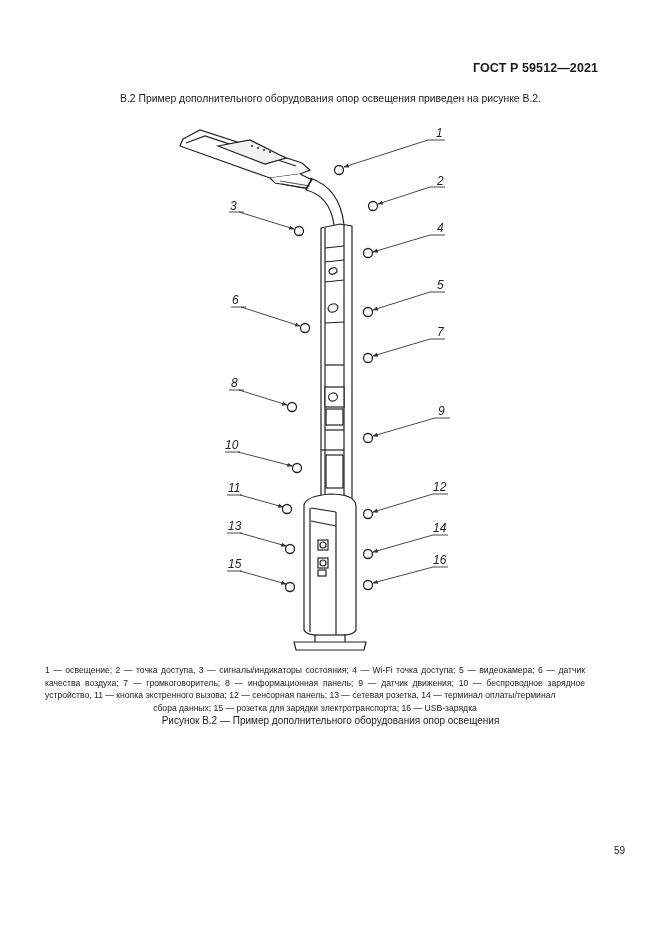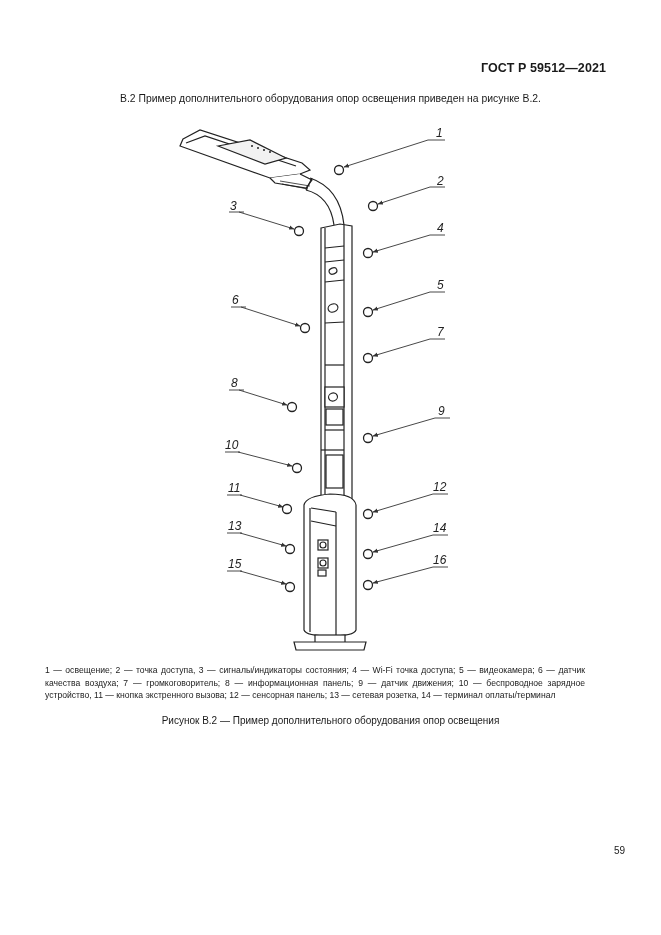--- a/index.html
+++ b/index.html
@@ -1,21 +1,21 @@
 <!DOCTYPE html>
 <html><head>
 <meta charset="utf-8">
 <style>
   html, body { margin: 0; padding: 0; }
   body {
     width: 661px; height: 935px; background: #ffffff; position: relative;
     font-family: "Liberation Sans", sans-serif; color: #1a1a1a; overflow: hidden;
   }
   .std-number {
-    position: absolute; left: 473px; top: 61px; font-size: 12.5px; font-weight: bold; letter-spacing: 0.1px; margin-left: 8px;
+    position: absolute; left: 473px; top: 61px; font-size: 12.5px; font-weight: bold; letter-spacing: 0.1px;
   }
   .intro {
     position: absolute; left: 76px; top: 93px; font-size: 10.4px; margin-left: 44px;
   }
   .figure {
     position: absolute; left: 0; top: 0; width: 661px; height: 660px;
   }
   .legend {
     position: absolute; left: 45px; top: 664px; width: 540px; font-size: 8.6px; line-height: 12.6px;
     text-align: justify; color: #222;
@@ -188,17 +188,18 @@
     <text class="callout-num" x="433" y="532">14</text>
     <text class="callout-num" x="228" y="568">15</text>
     <text class="callout-num" x="433" y="564">16</text>
   </g>
 </svg>
 
 <div class="legend">
   <span>1 — освещение; 2 — точка доступа, 3 — сигналы/индикаторы состояния; 4 — Wi-Fi точка доступа; 5 — видеокамера; 6 — датчик</span>
   <span>качества воздуха; 7 — громкоговоритель; 8 — информационная панель; 9 — датчик движения; 10 — беспроводное зарядное</span>
   <span>устройство, 11 — кнопка экстренного вызова; 12 — сенсорная панель; 13 — сетевая розетка, 14 — терминал оплаты/терминал</span>
+  <span class="last">сбора данных; 15 — розетка для зарядки электротранспорта; 16 — USB-зарядка</span>
 </div>
 
 <div class="caption">Рисунок В.2 — Пример дополнительного оборудования опор освещения</div>
 
 <div class="page-number">59</div>
 
 </body></html>

